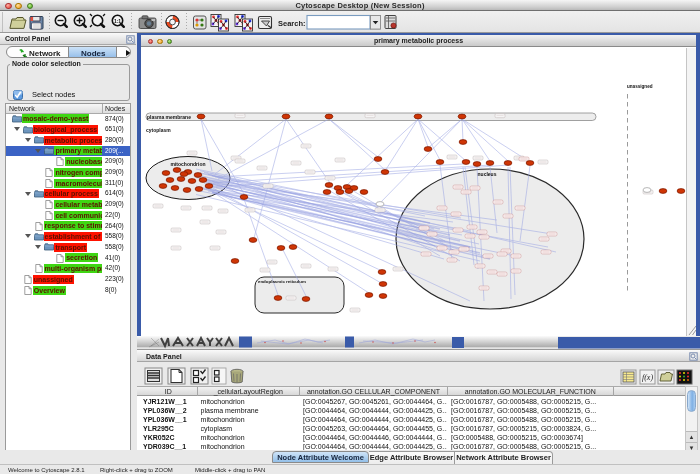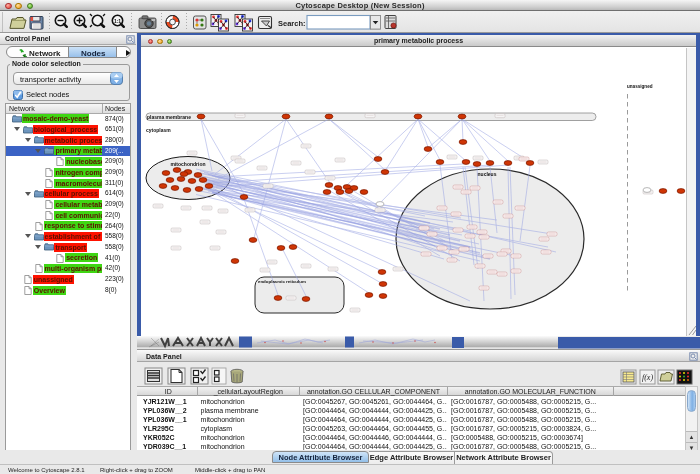--- a/index.html
+++ b/index.html
@@ -151,35 +151,26 @@
  <svg class="abs" style="left:12px;top:1.5px" width="9" height="9" viewBox="0 0 9 9">
         <path d="M2.5 3.5 L2.5 1 L0.7 1 M2.5 1 L4.5 3" stroke="#2a2" stroke-width="1.3" fill="none"></path>
         <path d="M6 5 L6 8 L8 8 M6 8 L4 6" stroke="#171" stroke-width="1.3" fill="none"></path>
       </svg>
  <div class="abs" style="left:22px;top:1.5px;font-size:8px;font-weight:bold;color:#222;">Network</div>
  <div class="abs" style="left:74px;top:1.5px;font-size:8px;font-weight:bold;color:#16243d;">Nodes</div>
  <div class="abs" style="left:119px;top:2.5px;width:0;height:0;border-left:5px solid #111;border-top:3.5px solid transparent;border-bottom:3.5px solid transparent;"></div>
 </div>
 <div class="abs" style="left:7px;top:31px;width:123px;height:37px;border:1px solid #9a9a9a;border-radius:3px;"></div>
 <div class="abs" style="left:10px;top:26.5px;background:#e9e9e9;padding:0 2px;font-size:7px;font-weight:bold;color:#1a1a1a;">Node color selection</div>
-<div class="abs" style="left:13px;top:39px;width:110px;height:13px;background:linear-gradient(#ffffff,#e9e9e9);border:1px solid #9a9a9a;border-radius:4px;">
- <div class="abs" style="left:6px;top:1.5px;font-size:7.5px;color:#111;">transporter activity</div>
- <svg class="abs" style="right:-1px;top:-1px" width="13" height="13" viewBox="0 0 13 13">
-        <rect x="0.5" y="0.5" width="12" height="12" rx="3.5" fill="#7fb0e6" stroke="#5580b0"></rect>
-        <rect x="0.5" y="0.5" width="12" height="6" rx="3" fill="#a9cdf2" stroke="none"></rect>
-        <path d="M6.5 2 L9 5 L4 5 Z" fill="#fff"></path>
-        <path d="M6.5 11 L9 8 L4 8 Z" fill="#fff"></path>
-      </svg>
-</div>
 <svg class="abs" style="left:13px;top:56.5px" width="10" height="10" viewBox="0 0 10 10">
       <rect x="0.5" y="0.5" width="9" height="9" rx="2" fill="#5d9be0" stroke="#3a6ea8"></rect>
       <rect x="0.5" y="0.5" width="9" height="4.5" rx="2" fill="#8ebbec" stroke="none"></rect>
       <path d="M2.2 5 L4.2 7.2 L7.8 1.8" stroke="#fff" stroke-width="1.7" fill="none"></path>
     </svg>
-<div class="abs" style="left:26px;top:57px;font-size:7.5px;color:#111;">Select nodes</div>
+<div class="abs" style="left:32px;top:57px;font-size:7.5px;color:#111;">Select nodes</div>
 <div class="abs" style="left:5px;top:70px;width:126px;height:353px;background:#fff;border:1px solid #9a9a9a;">
 <div class="abs" style="left:0;top:0;width:124px;height:9.5px;background:linear-gradient(#f7f7f7,#dedede);border-bottom:1px solid #aaa;">
  <div class="abs" style="left:3px;top:0.5px;font-size:7px;color:#222;">Network</div>
  <div class="abs" style="left:96px;top:0;width:1px;height:9.5px;background:#aaa;"></div>
  <div class="abs" style="left:99px;top:0.5px;font-size:7px;color:#222;">Nodes</div>
 </div>
 
 <svg class="abs" style="left:6.0px;top:11.0px" width="10" height="8" viewBox="0 0 10 8">
         <path d="M0.5 2.5 L0.5 7 L9.5 7 L9.5 1.8 L4.5 1.8 L3.8 0.8 L1.2 0.8 Z" fill="#6d95bd" stroke="#3a5a7a" stroke-width="0.8"></path>
         <path d="M0.5 3 L9.5 3" stroke="#8fb3d4" stroke-width="0.7"></path>
@@ -715,20 +706,20 @@
 <div class="abs" style="left:314.0px;top:56.0px;width:161.6px;height:9px;font-size:7px;font-weight:normal;color:#111;line-height:9px;overflow:hidden;white-space:nowrap;">[GO:0016787, GO:0005488, GO:0005215, G...</div>
 </div>
 <div class="abs" style="left:548px;top:37px;width:13px;height:68px;background:#f2f2f2;border:1px solid #c5c5c5;">
 <div class="abs" style="left:1px;top:3px;width:9px;height:22px;background:linear-gradient(90deg,#cfe3f7,#7fb0e4 60%,#a9ccf0);border-radius:5px;border:0.5px solid #88a8cc;"></div>
 <div class="abs" style="left:0px;top:44px;width:11px;height:11px;background:#e3e3e3;border-top:1px solid #bbb;text-align:center;font-size:6px;color:#333;line-height:11px;">▲</div>
 <div class="abs" style="left:0px;top:55px;width:11px;height:11px;background:#e3e3e3;border-top:1px solid #bbb;text-align:center;font-size:6px;color:#333;line-height:11px;">▼</div>
 </div>
 </div>
 <div class="abs" style="left:0;top:450px;width:700px;height:14px;background:#e9e9e9;">
  <div class="abs" style="left:272px;top:0.5px;width:281px;height:13px;"></div>
- <div class="abs" style="left:272px;top:0.5px;width:97px;height:12.5px;background:linear-gradient(#cfe4f8,#93bfe8);border:1px solid #8a8a8a;border-radius:4px 4px 0 0;font-size:7.5px;font-weight:bold;color:#16243d;text-align:center;line-height:12px;white-space:nowrap;">Node Attribute Browser</div>
+ <div class="abs" style="left:272px;top:0.5px;width:97px;height:12.5px;background:linear-gradient(#cfe4f8,#93bfe8);border:1px solid #8a8a8a;border-radius:4px 4px 0 0;font-size:7.5px;font-weight:bold;color:#16243d;text-align:center;line-height:12px;white-space:nowrap;">Node Attribute Welcome</div>
  <div class="abs" style="left:369px;top:0.5px;width:86px;height:22px;background:linear-gradient(#fafafa,#e3e3e3);border:1px solid #9a9a9a;border-left:none;border-radius:0;font-size:7.5px;font-weight:bold;color:#222;text-align:center;line-height:12px;white-space:nowrap;">Edge Attribute Browser</div>
  <div class="abs" style="left:455px;top:0.5px;width:98px;height:28px;background:linear-gradient(#fafafa,#e3e3e3);border:1px solid #9a9a9a;border-left:none;border-radius:0 4px 0 0;font-size:7.5px;font-weight:bold;color:#222;text-align:center;line-height:12px;white-space:nowrap;">Network Attribute Browser</div>
 </div>
 <div class="abs" style="left:0;top:464px;width:700px;height:10px;background:#e9e9e9;border-top:1px solid #c0c0c0;">
  <div class="abs" style="left:8px;top:1.5px;font-size:6px;color:#222;">Welcome to Cytoscape 2.8.1</div>
  <div class="abs" style="left:100px;top:1.5px;font-size:6px;color:#222;">Right-click + drag to ZOOM</div>
  <div class="abs" style="left:195px;top:1.5px;font-size:6px;color:#222;">Middle-click + drag to PAN</div>
 </div>
 </body></html>

